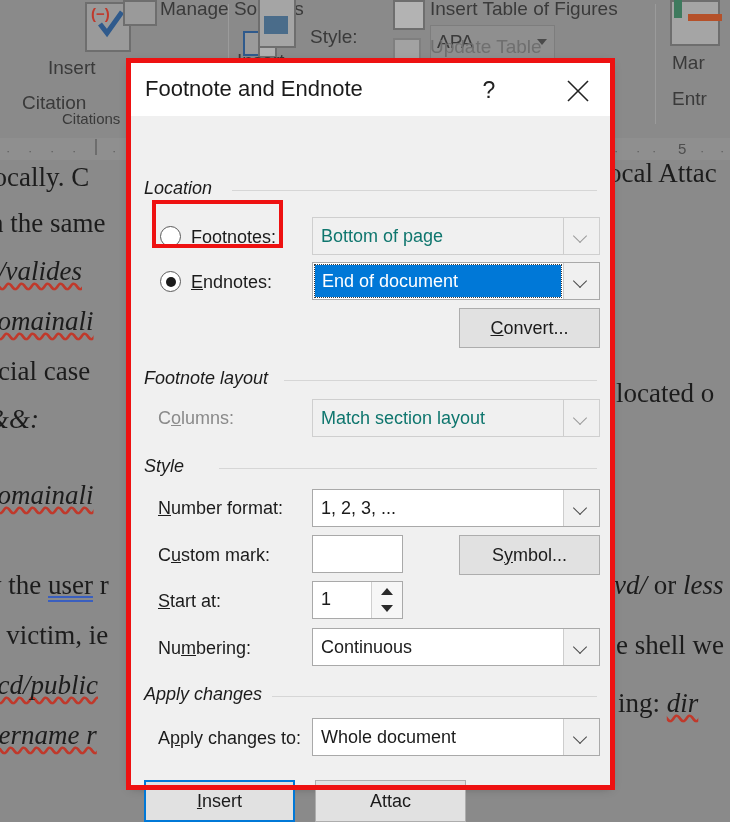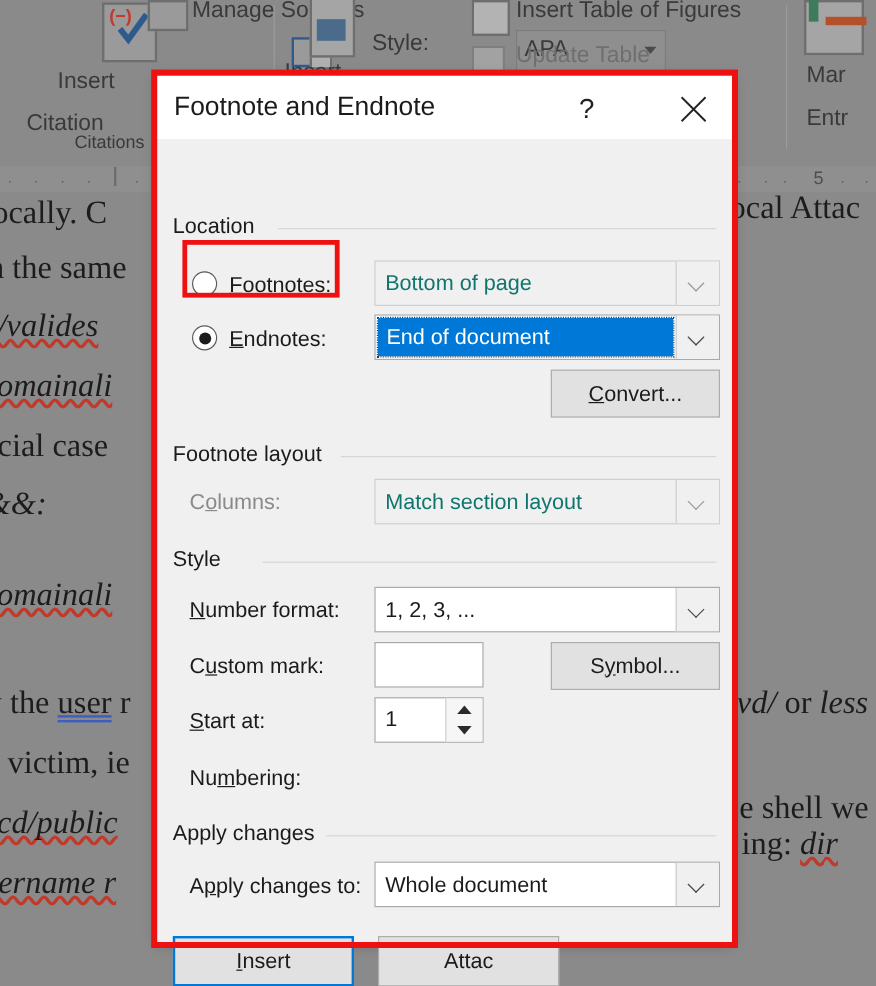--- a/index.html
+++ b/index.html
@@ -254,20 +254,21 @@
     position: absolute;
     left: 0; top: 53px;
     width: 479px; height: 669px;
     background: #f0f0f0;
   }
 
   
   .group-hdr {
     position: absolute;
     height: 24px;
+    font-style: italic;
   }
   .group-hdr .lbl {
     position: absolute;
     left: 0; top: 0;
     font-size: 18px;
     color: #1b1b1b;
     background: #f0f0f0;
     padding-right: 8px;
     white-space: nowrap;
   }
@@ -525,22 +526,23 @@
     <div class="doc-line it squig" style="left:-16px; top:170px;">domainali</div>
     <div class="doc-line" style="left:-14px; top:220px;">ecial case</div>
     <div class="doc-line it" style="left:-12px; top:268px;">&amp;&amp;:</div>
     <div class="doc-line it squig" style="left:-16px; top:344px;">domainali</div>
     <div class="doc-line" style="left:-12px; top:434px;">v the <span class="grammar">user</span> r</div>
     <div class="doc-line" style="left:-14px; top:484px;">o victim, ie</div>
     <div class="doc-line it squig" style="left:-16px; top:534px;">bcd/public</div>
     <div class="doc-line it squig" style="left:-12px; top:584px;">sername  r</div>
 
     <div class="doc-line" style="left:608px; top:22px;">ocal Attac</div>
+    <div class="doc-line" style="left:616px; top:242px;">located o</div>
     <div class="doc-line it" style="left:614px; top:434px;">vd/ <span style="font-style:normal">or</span> less</div>
-    <div class="doc-line" style="left:616px; top:494px;margin-top:28px;">e shell we</div>
+    <div class="doc-line" style="left:616px; top:494px;">e shell we</div>
     <div class="doc-line" style="left:618px; top:552px;">ing: <span class="it squig" style="font-style:italic">dir</span></div>
   </div>
 
   <div class="dialog">
 
     <div class="titlebar">
       <div class="dlg-title">Footnote and Endnote</div>
       <div class="help-btn">?</div>
       <div class="close-btn">
         <svg width="24" height="24" viewBox="0 0 24 24">
@@ -615,20 +617,26 @@
       <div class="fld-label" style="left:27px; top:475px;"><u>S</u>tart at:</div>
       <div class="spin-wrap" style="left:181px; top:465px; width:91px;">
         <span class="val">1</span>
         <span class="spin-btns">
           <span class="spin-up"></span>
           <span class="spin-dn"></span>
         </span>
       </div>
 
       <div class="fld-label" style="left:27px; top:522px;">Nu<u>m</u>bering:</div>
+      <div class="combo" style="left:181px; top:512px; width:288px;">
+        <span class="txt">Continuous</span>
+        <span class="arrow-box">
+            <span class="chev"></span>
+          </span>
+      </div>
 
       <div class="group-hdr" style="left:13px; top:568px; width:453px;">
         <span class="lbl">Apply changes</span>
         <span class="rule" style="left:128px; right:0;"></span>
       </div>
       <div class="fld-label" style="left:27px; top:612px;">A<u>p</u>ply changes to:</div>
       <div class="combo" style="left:181px; top:602px; width:288px;">
         <span class="txt">Whole document</span>
         <span class="arrow-box">
             <span class="chev"></span>

